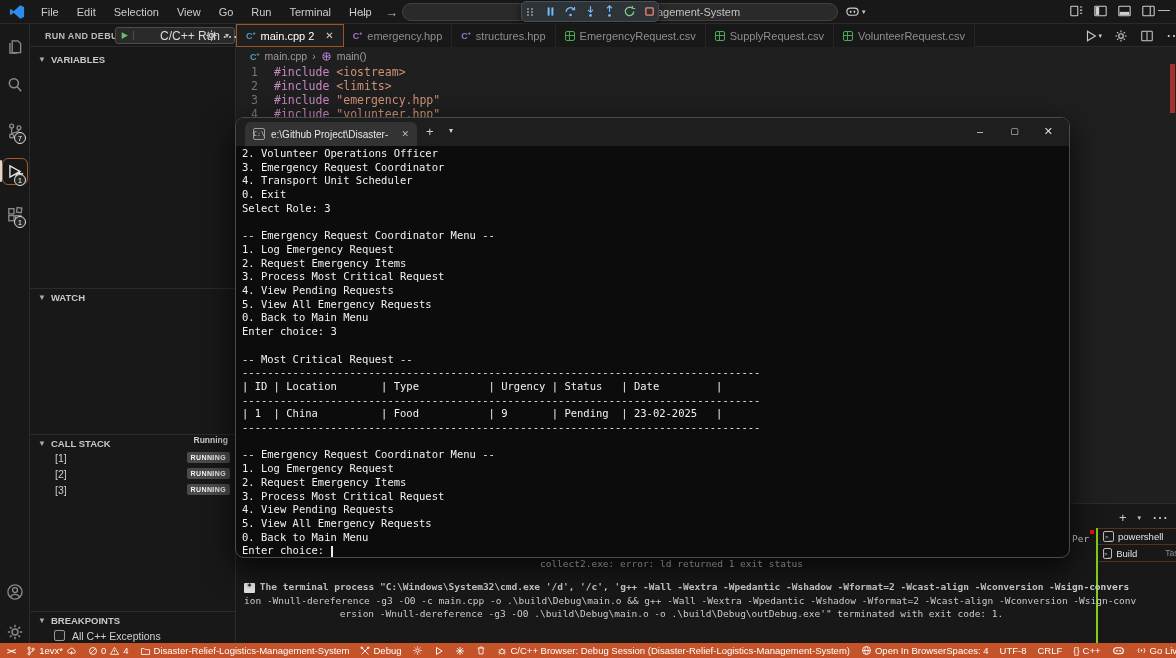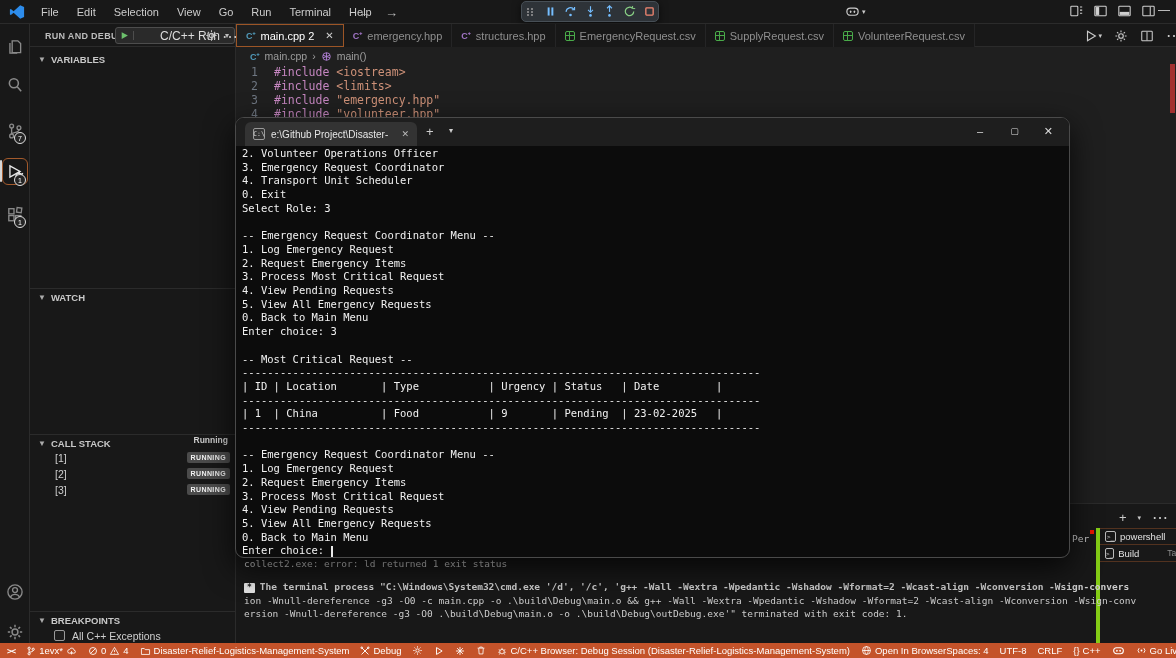--- a/index.html
+++ b/index.html
@@ -74,30 +74,30 @@
   #code { position:absolute; left:236px; top:65px; width:940px; height:60px;
     font-family:"DejaVu Sans Mono", monospace; font-size:11.5px; }
   .cline { height:14px; display:flex; }
   .cline .ln { width:38px; text-align:right; padding-right:16px; color:#6e7681; }
   .kw { color:#c586c0; }
   .strlit { color:#ce9178; white-space:pre; }
   #ruler-red { position:absolute; left:1170px; top:64px; width:5px; height:49px; background:#a33030; }
   
   #panel { position:absolute; left:236px; top:503px; width:940px; height:140px; background:#181818; border-top:1px solid #2b2b2b; }
   #panelacts { position:absolute; right:8px; top:4px; display:flex; align-items:center; gap:11px; color:#c9c9c9; }
-  #termtabs { position:absolute; right:0; top:24px; bottom:0; width:80px; border-left:4px solid #84cc16; }
+  #termtabs { position:absolute; right:0; top:24px; bottom:0; width:80px; border-left:2px solid #84cc16; }
   .ttab { height:17px; display:flex; align-items:center; gap:4px; padding-left:5px; border-bottom:1px solid #52321f; font-size:9.5px; color:#e3e3e3; }
   .ttab:first-child { border-top:1px solid #52321f; }
   .ttab .kind { color:#8f8f8f; font-size:8.5px;margin-left:24px; }
   .ticon { width:11px; height:11px; border:1px solid #b9b9b9; border-radius:2px; font-size:6px; color:#c9c9c9;
     display:flex; align-items:center; justify-content:center; font-family:"DejaVu Sans Mono", monospace; }
   #reddot { position:absolute; right:82px; top:26px; width:4px; height:4px; background:#e51400; }
   #peek { position:absolute; left:836px; top:29px; font-family:"DejaVu Sans Mono", monospace; font-size:9.5px; color:#cccccc; }
   #termout { position:absolute; left:8px; top:53px; width:855px; font-family:"DejaVu Sans Mono", monospace;
-    font-size:9.5px; line-height:13.3px; color:#cccccc; white-space:nowrap; }
+    font-size:9.5px; line-height:13.3px; color:#cccccc; white-space:nowrap;text-align:center; }
   .tgap { margin-top:10px;font-weight:bold; }
   .star { display:inline-block; background:#e2e2e2; color:#151515; font-size:8px; line-height:10px;
     padding:0 3px; margin-right:5px; border-radius:1px; }
   
   #conwin { position:absolute; left:235px; top:117px; width:835px; height:441px; background:#0c0c0c;
     border:1px solid #4a4a4a; border-radius:9px; box-shadow:0 10px 30px rgba(0,0,0,.75); z-index:50; }
   #contitle { position:absolute; left:0; top:0; width:100%; height:28px; background:#1e1e1e; border-radius:8px 8px 0 0; }
   #contab { position:absolute; left:9px; top:4px; width:172px; height:24px; background:#333333; border-radius:6px 6px 0 0;
     display:flex; align-items:center; gap:6px; padding:0 8px; color:#e6e6e6; font-size:10px; }
   #contab .cx { margin-left:auto; font-size:9px; color:#bbb; }
@@ -131,20 +131,23 @@
     <span>View</span>
     <span>Go</span>
     <span>Run</span>
     <span>Terminal</span>
     <span>Help</span>
   </div>
   <div class="navarrows">
     <span>←</span>
     <span>→</span>
   </div>
+  <div id="cmdcenter">
+    <span class="cc-text">agement-System</span>
+  </div>
   <div id="dbgbar">
     <span class="db">
         <span class="grip-dots">
           <b></b>
           <b></b>
           <b></b>
           <b></b>
           <b></b>
           <b></b>
         </span>

